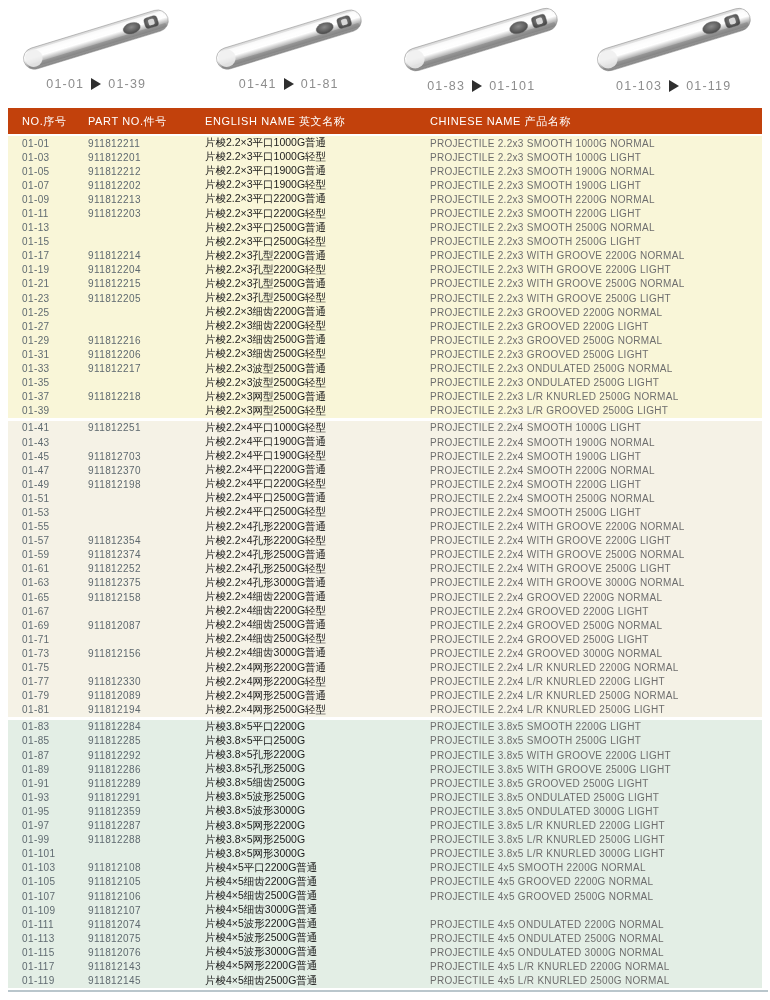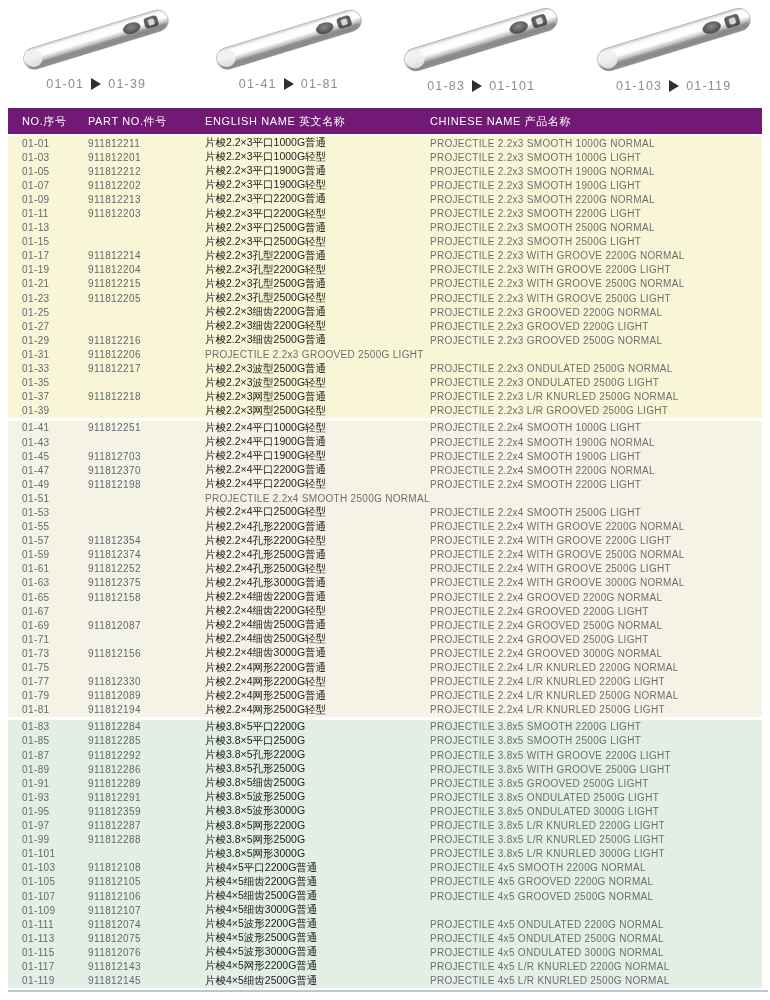--- a/index.html
+++ b/index.html
@@ -9,21 +9,21 @@
   .photos{position:absolute;top:2px;left:0;right:0;height:100px;display:flex;}
   .photo-cell{flex:1;display:flex;flex-direction:column;align-items:center;justify-content:flex-start;}
   .projectile{width:176px;height:72px;margin-top:2px;}
   .projectile.wide{width:184px;height:76px;margin-top:0;}
   .photo-label{display:flex;align-items:center;gap:7px;font-size:12.5px;color:#8d8d8d;
                letter-spacing:1.2px;margin-top:1px;}
   .arrow{width:0;height:0;border-left:10px solid #2f2f2f;border-top:6px solid transparent;
          border-bottom:6px solid transparent;display:inline-block;}
   
   .table{position:absolute;left:8px;right:8px;top:108px;}
-  .thead{height:26px;background:#701a75;color:#ffffff;display:grid;
+  .thead{height:26px;background:#c2410c;color:#ffffff;display:grid;
          grid-template-columns:66px 117px 225px 1fr;align-items:center;
          font-size:11px;letter-spacing:0.6px;padding-left:14px;}
   .section{margin-top:3px;}
   .section:first-of-type{margin-top:2px;}
   .section.joined{margin-top:0;}
   .row{display:grid;grid-template-columns:66px 117px 225px 1fr;height:14.1px;
        align-items:center;padding-left:14px;white-space:nowrap;}
   .col-no,.col-part{font-size:10px;color:#5f6a70;letter-spacing:0.4px;}
   .col-chinese{font-size:10.5px;font-weight:normal;color:#1b1b1b;}
   .col-english{font-size:10px;color:#6e6e6e;letter-spacing:0.3px;}
@@ -200,20 +200,21 @@
           </div>
           <div class="row">
             <span class="col-no">01-29</span>
             <span class="col-part">911812216</span>
             <span class="col-chinese">片梭2.2×3细齿2500G普通</span>
             <span class="col-english">PROJECTILE 2.2x3 GROOVED 2500G NORMAL</span>
           </div>
           <div class="row">
             <span class="col-no">01-31</span>
             <span class="col-part">911812206</span>
+            <span class="col-chinese">片梭2.2×3细齿2500G轻型</span>
             <span class="col-english">PROJECTILE 2.2x3 GROOVED 2500G LIGHT</span>
           </div>
           <div class="row">
             <span class="col-no">01-33</span>
             <span class="col-part">911812217</span>
             <span class="col-chinese">片梭2.2×3波型2500G普通</span>
             <span class="col-english">PROJECTILE 2.2x3 ONDULATED 2500G NORMAL</span>
           </div>
           <div class="row">
             <span class="col-no">01-35</span>
@@ -261,20 +262,21 @@
           </div>
           <div class="row">
             <span class="col-no">01-49</span>
             <span class="col-part">911812198</span>
             <span class="col-chinese">片梭2.2×4平口2200G轻型</span>
             <span class="col-english">PROJECTILE 2.2x4 SMOOTH 2200G LIGHT</span>
           </div>
           <div class="row">
             <span class="col-no">01-51</span>
             <span class="col-part"></span>
+            <span class="col-chinese">片梭2.2×4平口2500G普通</span>
             <span class="col-english">PROJECTILE 2.2x4 SMOOTH 2500G NORMAL</span>
           </div>
           <div class="row">
             <span class="col-no">01-53</span>
             <span class="col-part"></span>
             <span class="col-chinese">片梭2.2×4平口2500G轻型</span>
             <span class="col-english">PROJECTILE 2.2x4 SMOOTH 2500G LIGHT</span>
           </div>
           <div class="row">
             <span class="col-no">01-55</span>

